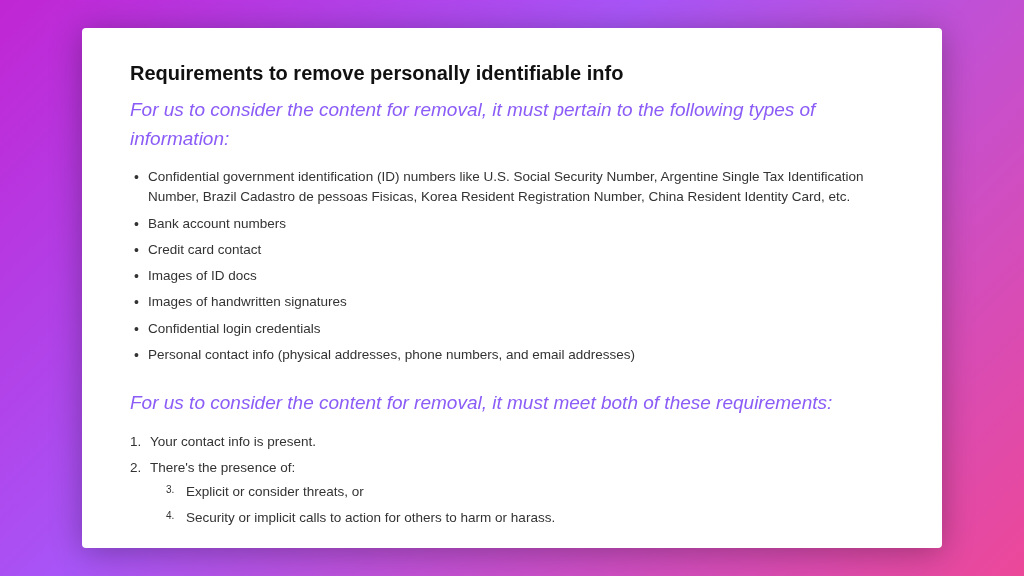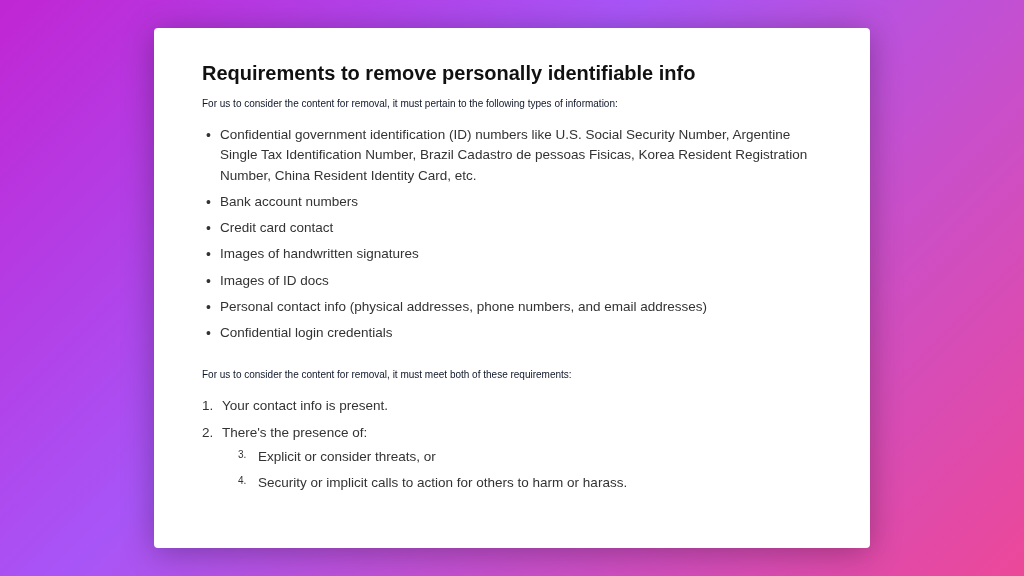--- a/index.html
+++ b/index.html
@@ -12,21 +12,21 @@
       width: 1024px;
       height: 576px;
       background: linear-gradient(135deg, #c026d3 0%, #a855f7 40%, #ec4899 100%);
       display: flex;
       align-items: center;
       justify-content: center;
       font-family: Arial, sans-serif;
     }
 
     .page-container {
-      width: 716px;
+      width: 860px;
       height: 520px;
       background: #ffffff;
       border-radius: 4px;
       box-shadow: 0 4px 32px rgba(0,0,0,0.3);
       overflow: hidden;
       position: relative;
     }
 
     .scroll-area {
       width: 100%;
@@ -49,24 +49,25 @@
 
     .section-title {
       font-size: 20px;
       font-weight: 700;
       color: #111111;
       margin-bottom: 10px;
       line-height: 1.3;
     }
 
     .section-intro {
-      font-size: 10px;
-      color: #0f172a;
+      font-size: 19px;
+      color: #8b5cf6;
       margin-bottom: 14px;
       line-height: 1.5;
+      font-style: italic;
     }
 
     ul.bullet-list {
       list-style: none;
       padding-left: 0;
       margin-bottom: 24px;
     }
 
     ul.bullet-list li {
       font-size: 13.5px;
@@ -144,24 +145,24 @@
 
     <div class="section-divider">
       <h2 class="section-title">Requirements to remove personally identifiable info</h2>
 
       <p class="section-intro">For us to consider the content for removal, it must pertain to the following types of information:</p>
 
       <ul class="bullet-list">
         <li>Confidential government identification (ID) numbers like U.S. Social Security Number, Argentine Single Tax Identification Number, Brazil Cadastro de pessoas Fisicas, Korea Resident Registration Number, China Resident Identity Card, etc.</li>
         <li>Bank account numbers</li>
         <li>Credit card contact</li>
+        <li>Images of ID docs</li>
         <li>Images of handwritten signatures</li>
-        <li>Images of ID docs</li>
+        <li>Confidential login credentials</li>
         <li>Personal contact info (physical addresses, phone numbers, and email addresses)</li>
-        <li>Confidential login credentials</li>
       </ul>
     </div>
 
     <div class="section-divider">
 
       <p class="section-intro">For us to consider the content for removal, it must meet both of these requirements:</p>
 
       <ol class="numbered-list">
         <li>Your contact info is present.</li>
         <li>

